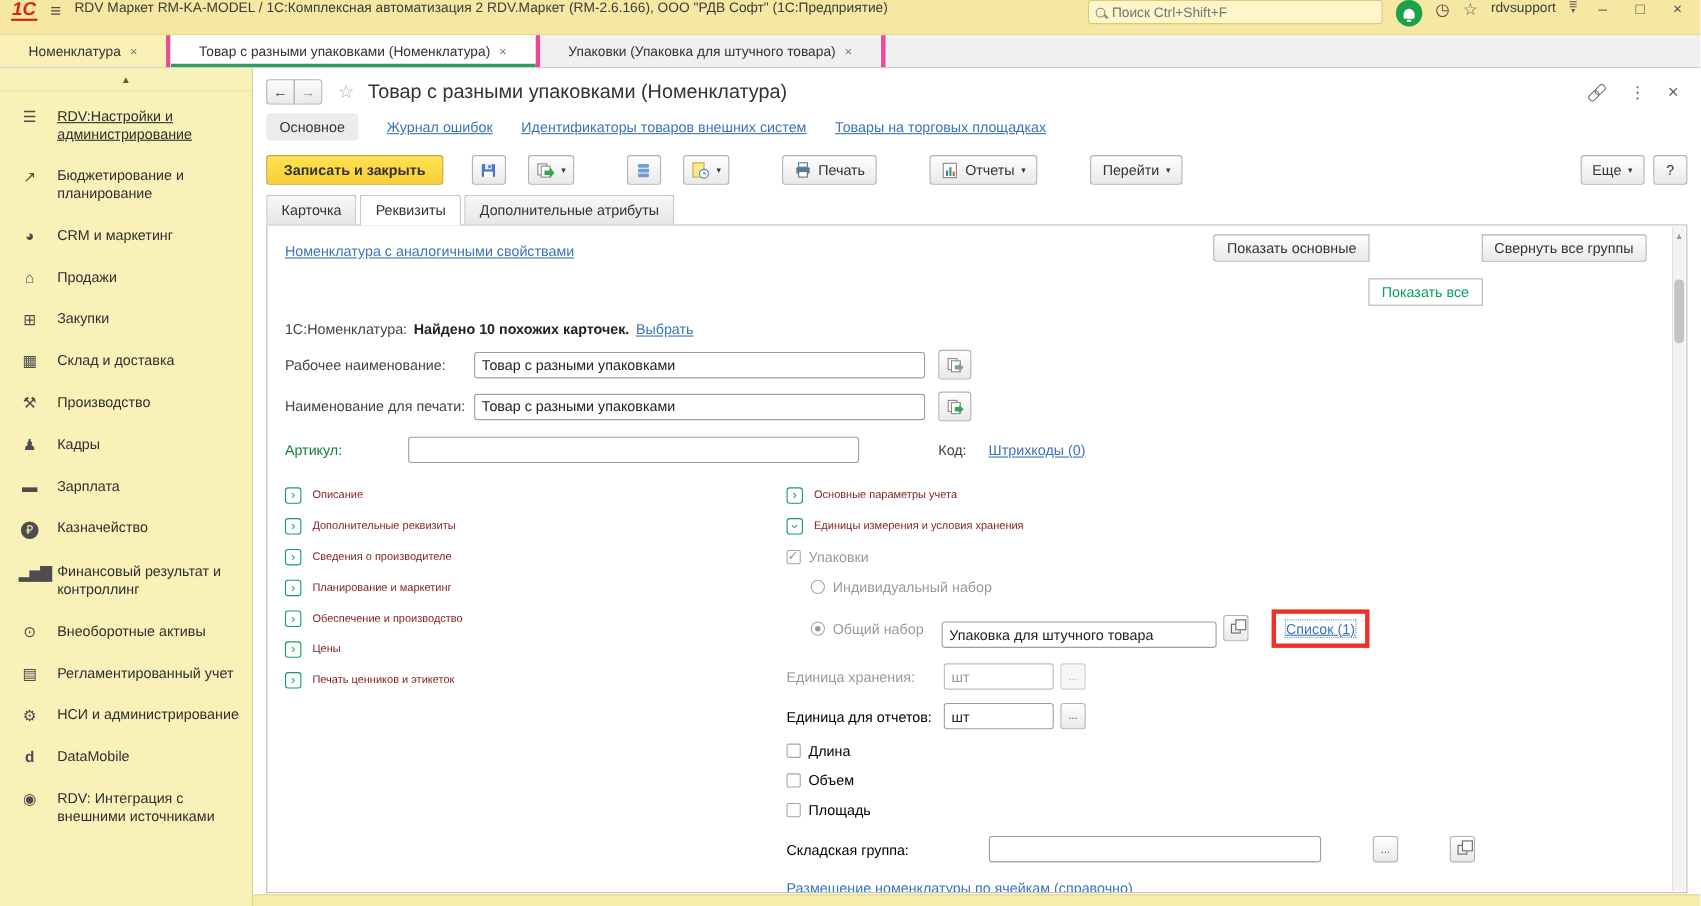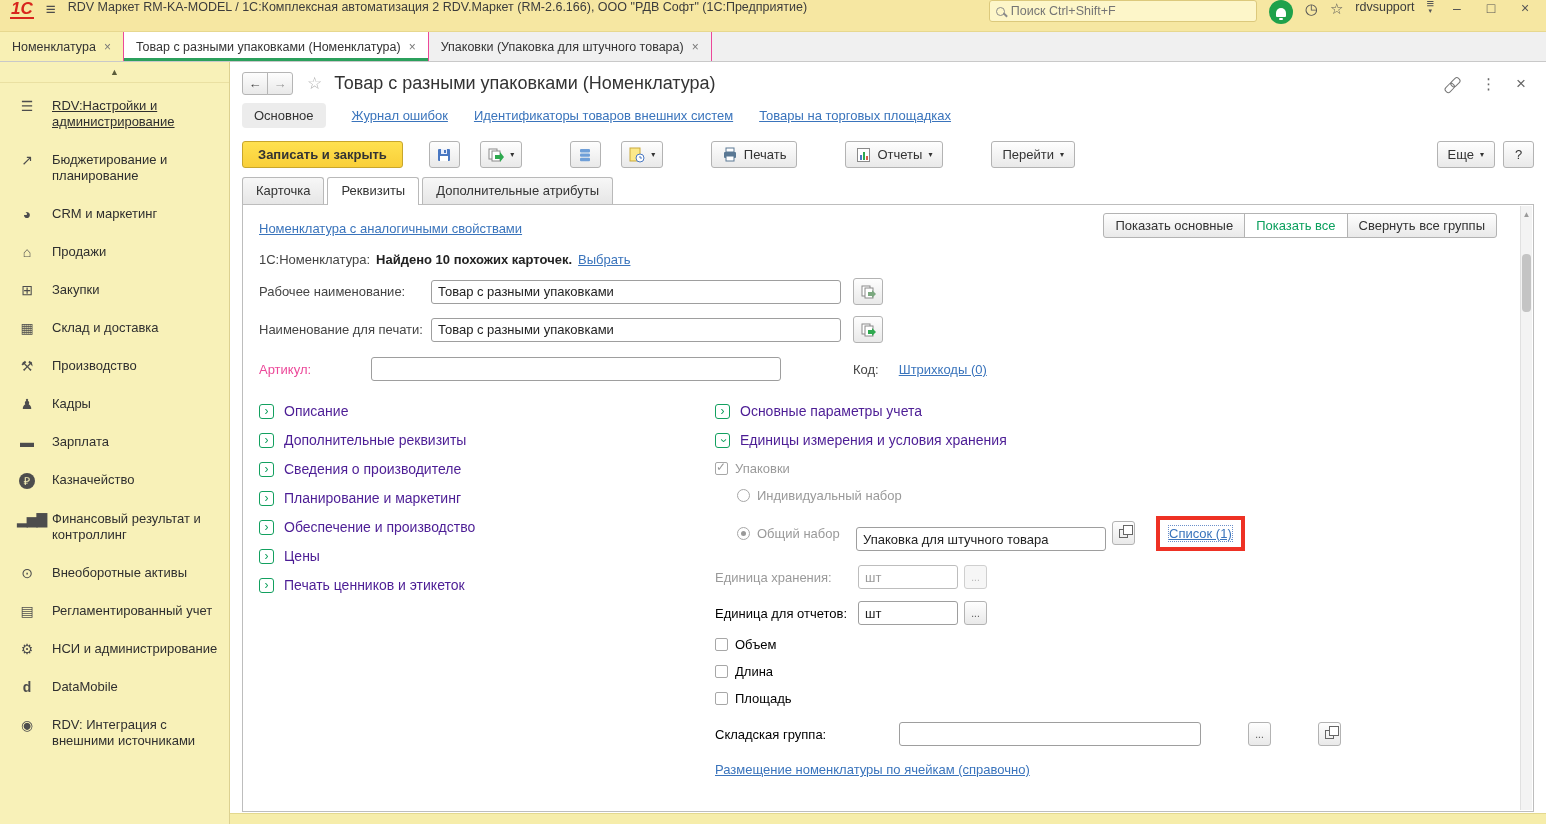--- a/index.html
+++ b/index.html
@@ -19,21 +19,21 @@
   .bell::after { content:""; position:absolute; width:4px; height:2px; background:#fff; left:3px; bottom:-3px; border-radius:2px; }
   .tb-ico { font-size:15px; color:#555; cursor:pointer; }
   .user-name { font-size:12.5px; color:#3c3c3c; }
   .menu-arrow { display:flex; flex-direction:column; align-items:center; line-height:7px; cursor:pointer; color:#555; }
   .menu-arrow .l1 { font-size:13px; }
   .menu-arrow .l2 { font-size:7px; }
   .winbtn { font-size:14px; color:#555; width:22px; text-align:center; cursor:pointer; }
 
   
   .tabbar { height:30px; background:#f0f0f0; border-bottom:1px solid #c9c9c9; display:flex; }
-  .wtab { display:flex; align-items:center; gap:8px; padding:0 12px; font-size:12.5px; color:#333; border-right:1px solid #ec4899; cursor:pointer; white-space:nowrap; }
+  .wtab { display:flex; align-items:center; gap:8px; padding:0 26px; font-size:12.5px; color:#333; border-right:4px solid #ec4899; cursor:pointer; white-space:nowrap; }
   .wtab .x { color:#777; font-size:12px; }
   .wtab.yellow { background:#f8f0b4; }
   .wtab.active { background:#fff; box-shadow:inset 0 -3px 0 #2ba05c; }
 
   
   .layout { display:flex; height:762px; }
 
   
   .sidebar { width:230px; background:#f8f1b8; border-right:1px solid #dcd191; display:flex; flex-direction:column; flex:0 0 auto; }
   .sb-scroll { height:21px; border-bottom:1px solid #eae0a2; display:flex; align-items:center; justify-content:center; font-size:9px; color:#5c5c3a; cursor:pointer; }
@@ -76,43 +76,43 @@
   .ftab { font-size:13px; color:#333; padding:5px 13px 6px 13px; border:1px solid #b9b9b9; border-bottom:none; border-radius:3px 3px 0 0; background:linear-gradient(#f7f7f7,#e6e6e6); margin-right:3px; cursor:pointer; }
   .ftab.active { background:#fff; margin-bottom:-1px; padding-bottom:7px; cursor:default; }
 
   .panel { margin:0 12px; border:1px solid #bdbdbd; background:#fff; flex:1; position:relative; padding:8px 18px 0 16px; overflow:hidden; font-size:13px; }
   .panel-top { display:flex; align-items:flex-start; }
   .blue-link { color:#3a74bc; text-decoration:underline; cursor:pointer; }
   .view-btns { margin-left:auto; margin-right:18px; display:flex; }
   .view-btn { height:25px; border:1px solid #b3b3b3; background:linear-gradient(#fefefe,#e9e9e9); font-size:13px; color:#333; padding:0 11px; display:flex; align-items:center; cursor:pointer; margin-left:-1px; }
   .view-btn:first-child { border-radius:3px 0 0 3px; margin-left:0;text-align:center; }
   .view-btn:last-child { border-radius:0 3px 3px 0; }
-  .view-btn.active { color:#0ba05e; background:#fff; }
+  .view-btn.active { color:#0ba05e; background:#fff;margin-top:40px; }
 
   .similar-row { margin:14px 0 2px 0; display:flex; gap:6px; align-items:center; }
   .similar-label { color:#444; }
   .similar-found { font-weight:bold; color:#222; }
 
   .frow { display:flex; align-items:center; margin-top:11px; }
   .frow .flabel { width:172px; color:#444; flex:0 0 auto; }
   .tinput { height:24px; border:1px solid #9e9e9e; border-radius:3px; padding:0 6px; font-size:13px; color:#222; font-family:"Liberation Sans",sans-serif; background:#fff; }
   .tinput:disabled { color:#9a9a9a; border-color:#bdbdbd; }
   .w410 { width:410px; }
   .copybtn { width:30px; height:27px; border:1px solid #b3b3b3; border-radius:3px; background:linear-gradient(#fefefe,#e9e9e9); display:flex; align-items:center; justify-content:center; margin-left:12px; cursor:pointer; }
-  .art-label { width:112px; color:#ec4899; flex:0 0 auto; }
+  .art-label { width:112px; color:#15803d; flex:0 0 auto; }
   .code-label { margin-left:72px; margin-right:8px; color:#444; }
 
   .cols { display:flex; margin-top:16px; }
   .col-left { width:456px; flex:0 0 auto; }
   .col-right { flex:1; min-width:0; }
 
   .sect { display:flex; align-items:center; gap:10px; padding:6px 0 7px 0; cursor:pointer; }
   .sect .chev { width:15px; height:15px; border:1px solid #12a05f; border-radius:3px; color:#12a05f; font-size:12px; line-height:13px; text-align:center; flex:0 0 auto; }
   .sect .chev.open span { display:inline-block; transform:rotate(90deg); }
-  .sect .slabel { color:#4c1d95; font-size:14px; }
+  .sect .slabel { color:#7f1d1d; font-size:10px; }
 
   .gray { color:#9a9a9a; }
   .cb { width:13px; height:13px; border:1px solid #a7a7a7; border-radius:2px; background:#fff; display:inline-block; position:relative; flex:0 0 auto; }
   .cb .mark { position:absolute; left:0px; top:-3px; font-size:12px; color:#9a9a9a; }
   .radio { width:13px; height:13px; border:1px solid #a7a7a7; border-radius:50%; background:#fff; display:inline-block; position:relative; flex:0 0 auto; }
   .radio.sel::after { content:""; position:absolute; left:3px; top:3px; width:5px; height:5px; border-radius:50%; background:#9a9a9a; }
 
   .urow { display:flex; align-items:center; margin-top:12px; gap:7px; }
   .indent { margin-left:22px; }
   .radio-label { width:92px; flex:0 0 auto; }
@@ -480,25 +480,25 @@
           <div class="urow">
             <span class="ulabel">Единица для отчетов:</span>
             <input class="tinput" style="width: 100px;" value="шт">
             <div class="mini-btn">
                 <span>...</span>
               </div>
           </div>
 
           <div class="urow">
             <span class="cb"></span>
-            <span>Объем</span>
+            <span>Длина</span>
           </div>
           <div class="urow">
             <span class="cb"></span>
-            <span>Длина</span>
+            <span>Объем</span>
           </div>
           <div class="urow">
             <span class="cb"></span>
             <span>Площадь</span>
           </div>
 
           <div class="urow" style="margin-top:16px;gap:48px;">
             <span class="ulabel">Складская группа:</span>
             <input class="tinput" style="width: 302px;" value="">
             <div class="mini-btn">

